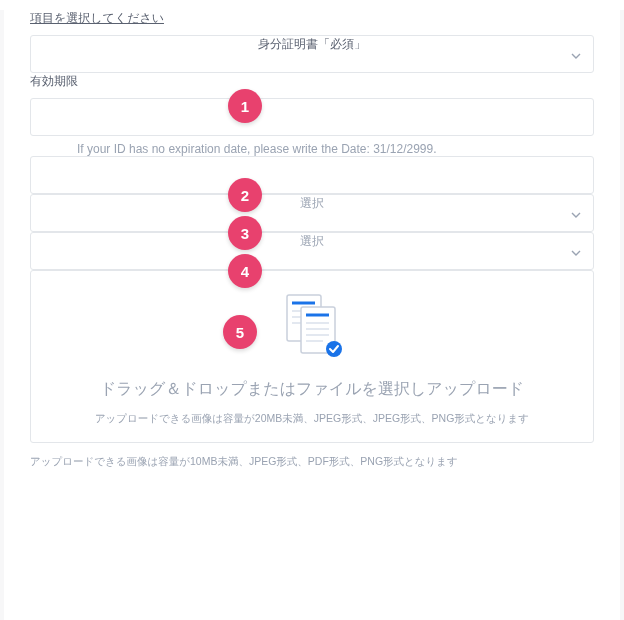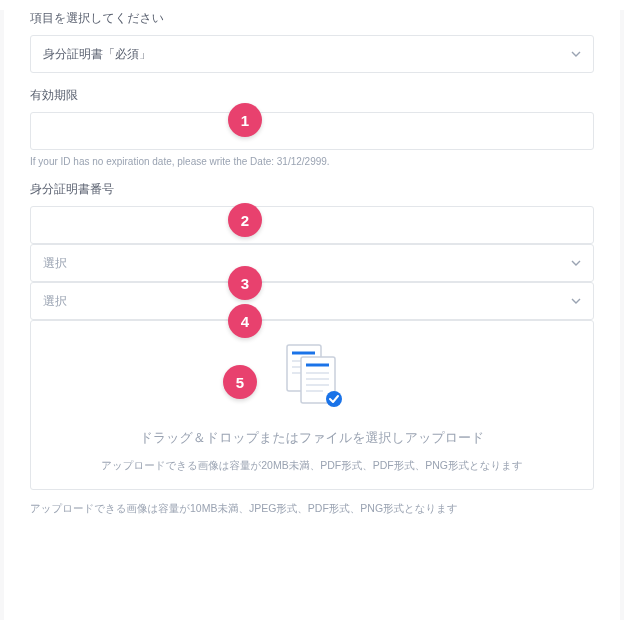--- a/index.html
+++ b/index.html
@@ -16,46 +16,47 @@
     padding: 0 30px;
     height: 100%;
     background: linear-gradient(to right, #f7f7f8 0 4px, #fff 4px calc(100% - 4px), #f7f7f8 calc(100% - 4px) 100%);
   }
   .region {
     position: relative;
   }
   .field-label {
     font-size: 12px;
     color: #5a6170;
-    margin-top: 14px;
     margin-bottom: 8px;
   }
   .select-box, .input-box {
     border: 1px solid #e3e6ea;
     border-radius: 3px;
     background: #fff;
     width: 100%;
     height: 38px;
     display: flex;
     align-items: center;
     padding: 0 12px;
     font-size: 12px;
     color: #5a6170;
     position: relative;
     cursor: pointer;
+    flex-direction: column;
   }
   .select-box .chev {
     margin-left: auto;
     color: #9aa3b2;
   }
   .input-box { cursor: text; }
   .hint {
-    font-size: 10px;
+    font-size: 12px;
     color: #9aa3b2;
     margin-top: 6px;
+    margin-left: 47px;
   }
   .annot {
     position: absolute;
     width: 34px; height: 34px;
     border-radius: 50%;
     background: #e8416e;
     color: #fff;
     font-size: 15px;
     font-weight: 600;
     display: flex;
@@ -73,60 +74,59 @@
     text-align: center;
     position: relative;
   }
   .doc-icon-wrap {
     display: inline-block;
     position: relative;
     width: 70px; height: 70px;
     margin-bottom: 10px;
   }
   .dz-text1 {
-    font-size: 13px;
+    font-size: 16px;
     color: #9aa3b2;
     margin-top: 4px;
   }
   .dz-text2 {
     font-size: 10.5px;
     color: #9aa3b2;
     margin-top: 12px;
   }
   .bottom-hint {
     font-size: 10.5px;
     color: #9aa3b2;
     margin-top: 12px;
   }
   svg { display: block; }
 </style>
 </head>
 <body>
 
 <div class="page">
 
-  <div class="field-label" style="margin-top:10px;">項目を選択してください</div>
+  <div class="field-label" style="margin-top:10px;text-decoration:underline;">項目を選択してください</div>
   <div class="select-box">
     <span>身分証明書「必須」</span>
     <span class="chev">
       <svg width="10" height="6" viewBox="0 0 10 6">
           <path d="M1 1l4 4 4-4" fill="none" stroke="#9aa3b2" stroke-width="1.4"></path>
         </svg>
     </span>
   </div>
 
   <div class="region">
     <div class="field-label">有効期限</div>
     <div class="input-box"></div>
     <div class="hint">If your ID has no expiration date, please write the Date: 31/12/2999.</div>
     <div class="annot" style="left:198px; top:16px;">1</div>
   </div>
 
   <div class="region">
-    <div class="field-label">身分証明書番号</div>
     <div class="input-box"></div>
     <div class="annot" style="left:198px; top:22px;">2</div>
   </div>
 
   <div class="region">
     <div class="select-box" style="color:#9aa3b2;">
       <span>選択</span>
       <span class="chev">
         <svg width="10" height="6" viewBox="0 0 10 6">
             <path d="M1 1l4 4 4-4" fill="none" stroke="#9aa3b2" stroke-width="1.4"></path>
@@ -164,20 +164,20 @@
           <line x1="29" y1="32" x2="52" y2="32" stroke="#e3e8f0" stroke-width="2"></line>
           <line x1="29" y1="38" x2="52" y2="38" stroke="#e3e8f0" stroke-width="2"></line>
           <line x1="29" y1="44" x2="52" y2="44" stroke="#e3e8f0" stroke-width="2"></line>
           <line x1="29" y1="50" x2="46" y2="50" stroke="#e3e8f0" stroke-width="2"></line>
 
           <circle cx="57" cy="58" r="8" fill="#1a73e8"></circle>
           <path d="M53 58 l3 3 l5 -6" fill="none" stroke="#fff" stroke-width="2" stroke-linecap="round" stroke-linejoin="round"></path>
         </svg>
       </div>
       <div class="dz-text1">ドラッグ＆ドロップまたはファイルを選択しアップロード</div>
-      <div class="dz-text2">アップロードできる画像は容量が20MB未満、PDF形式、PDF形式、PNG形式となります</div>
+      <div class="dz-text2">アップロードできる画像は容量が20MB未満、JPEG形式、JPEG形式、PNG形式となります</div>
       <div class="annot" style="left:192px; top:44px;">5</div>
     </div>
   </div>
 
   <div class="bottom-hint">アップロードできる画像は容量が10MB未満、JPEG形式、PDF形式、PNG形式となります</div>
 
 </div>
 
 </body></html>

